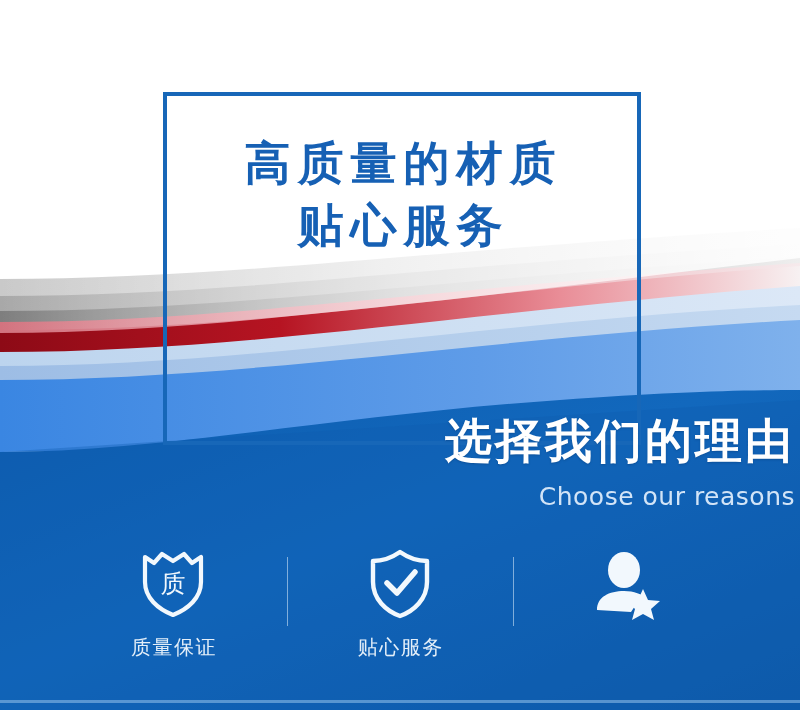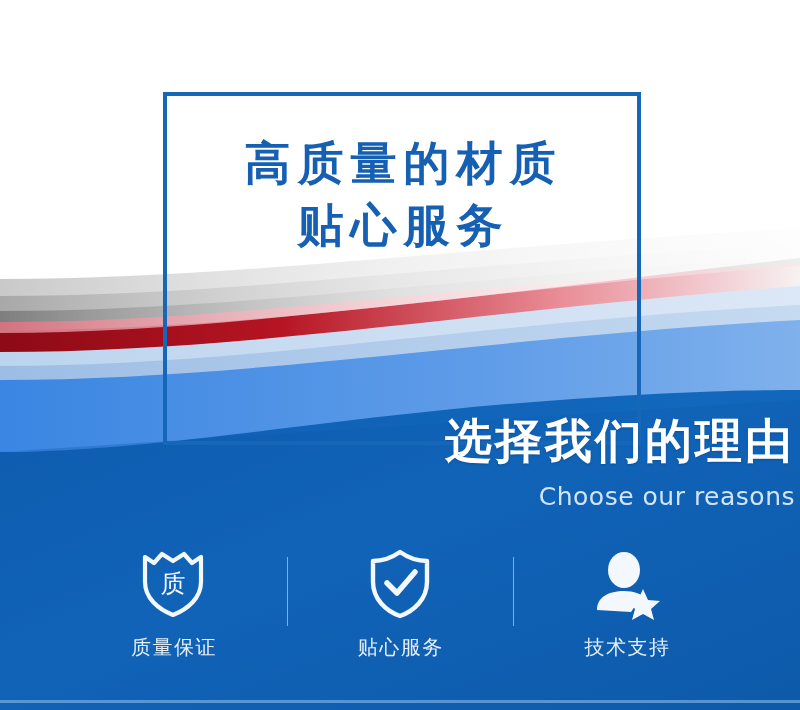--- a/index.html
+++ b/index.html
@@ -253,20 +253,19 @@
     </div>
 
     <div class="feature">
       <div class="feature-icon">
         <svg width="72" height="72" viewBox="0 0 72 72" xmlns="http://www.w3.org/2000/svg">
           <ellipse cx="33" cy="22" rx="16" ry="18" fill="#f2f8fd"></ellipse>
           <path d="M6,62 C6,49 18,43 33,43 C43,43 51,46 56,51 L52,55 L44,58 L40,64 Z" fill="#f2f8fd"></path>
           <path d="M52,41 L57,52 L69,53 L60,61 L63,72 L52,66 L41,72 L44,61 L36,53 L47,52 Z" fill="#f2f8fd"></path>
         </svg>
       </div>
-      <div class="feature-label">技术支持</div>
     </div>
 
   </div>
 
   <div id="bottom-line"></div>
 
 </div>
 
 </body></html>

